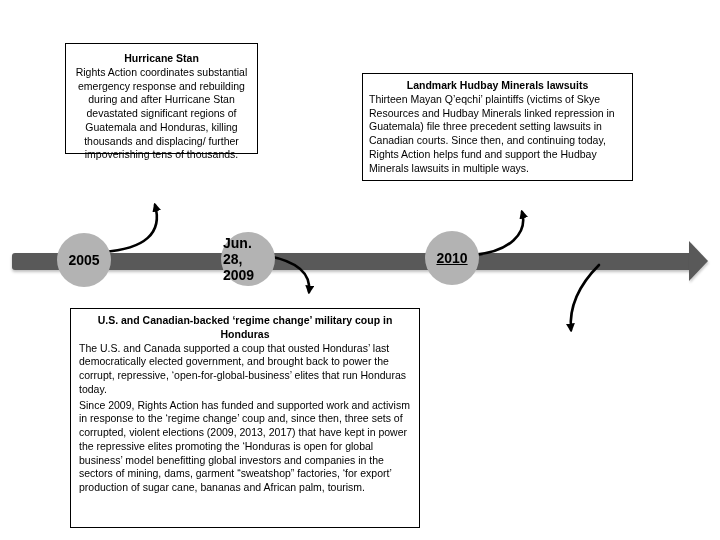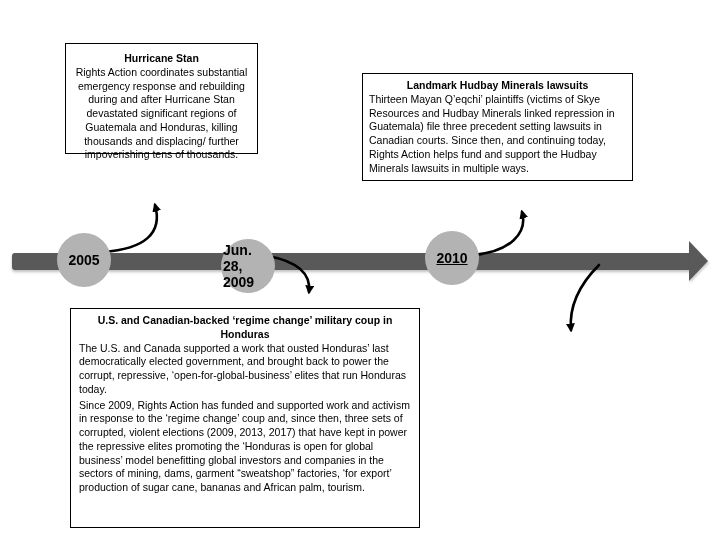--- a/index.html
+++ b/index.html
@@ -58,21 +58,21 @@
     justify-content: center;
     text-align: left;
     font-weight: bold;
     font-size: 14px;
     line-height: 1.15;
     z-index: 3;
     padding: 0 2px;
     box-sizing: border-box;
   }
   .node-2005 { left: 57px;  top: 233px; }
-  .node-2009 { left: 221px; top: 239px; }
+  .node-2009 { left: 221px; top: 232px; }
   .node-2010 { left: 425px; top: 231px; text-decoration: underline; }
   .node-2020 { left: 593px; top: 232px; }
 
   
   .box {
     position: absolute;
     background: #ffffff;
     border: 1.5px solid var(--box-border, #000000);
     box-sizing: border-box;
     font-size: 10.5px;
@@ -123,19 +123,19 @@
   </div>
 
   <div class="box box-hudbay">
     <div class="box-title">Landmark Hudbay Minerals lawsuits</div>
     <div class="box-body">Thirteen Mayan Q’eqchi’ plaintiffs (victims of Skye Resources and Hudbay Minerals linked repression in Guatemala) file three precedent setting lawsuits in Canadian courts. Since then, and continuing today, Rights Action helps fund and support the Hudbay Minerals lawsuits in multiple ways.</div>
   </div>
 
   <div class="box box-coup">
     <div class="box-title">U.S. and Canadian-backed ‘regime change’ military coup in Honduras</div>
     <div class="box-body">
-      <p>The U.S. and Canada supported a work that ousted Honduras’ last democratically elected government, and brought back to power the corrupt, repressive, ‘open-for-global-business’ elites that run Honduras today.</p>
+      <p>The U.S. and Canada supported a coup that ousted Honduras’ last democratically elected government, and brought back to power the corrupt, repressive, ‘open-for-global-business’ elites that run Honduras today.</p>
       <p>Since 2009, Rights Action has funded and supported work and activism in response to the ‘regime change’ coup and, since then, three sets of corrupted, violent elections (2009, 2013, 2017) that have kept in power the repressive elites promoting the ‘Honduras is open for global business’ model benefitting global investors and companies in the sectors of mining, dams, garment “sweatshop” factories, ‘for export’ production of sugar cane, bananas and African palm, tourism.</p>
     </div>
   </div>
 
 
 </div>
 
 </body></html>

